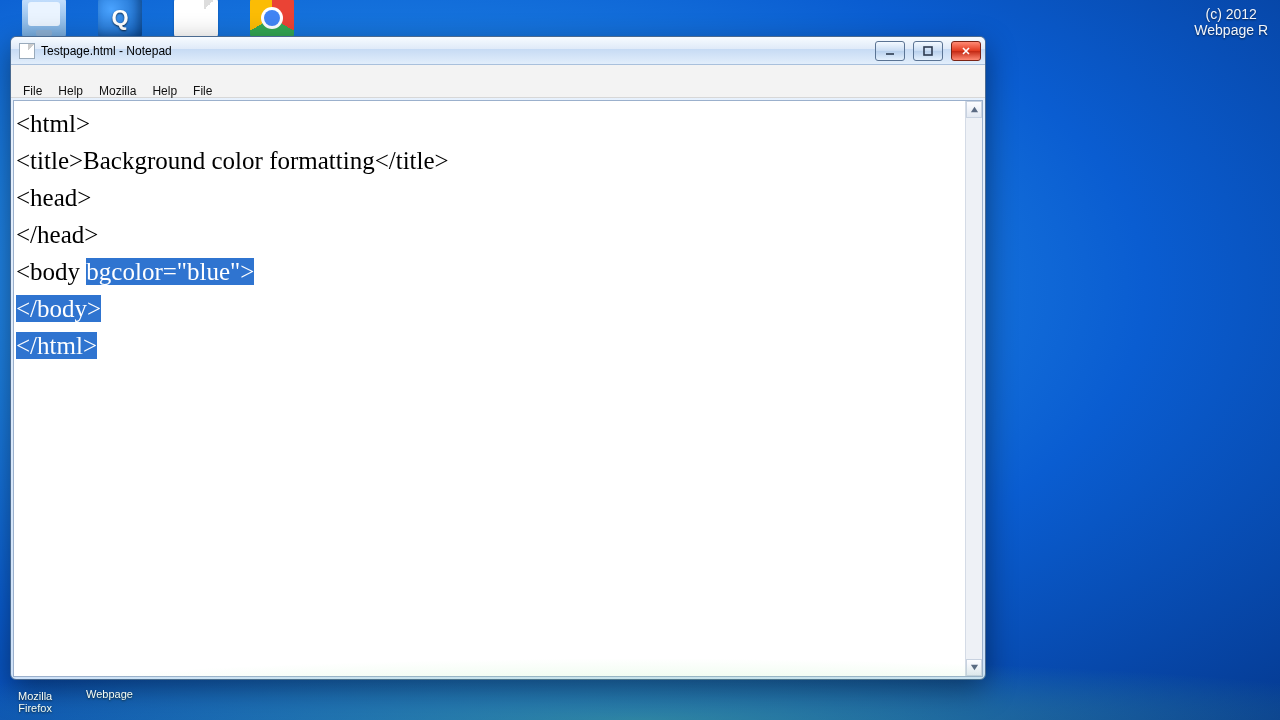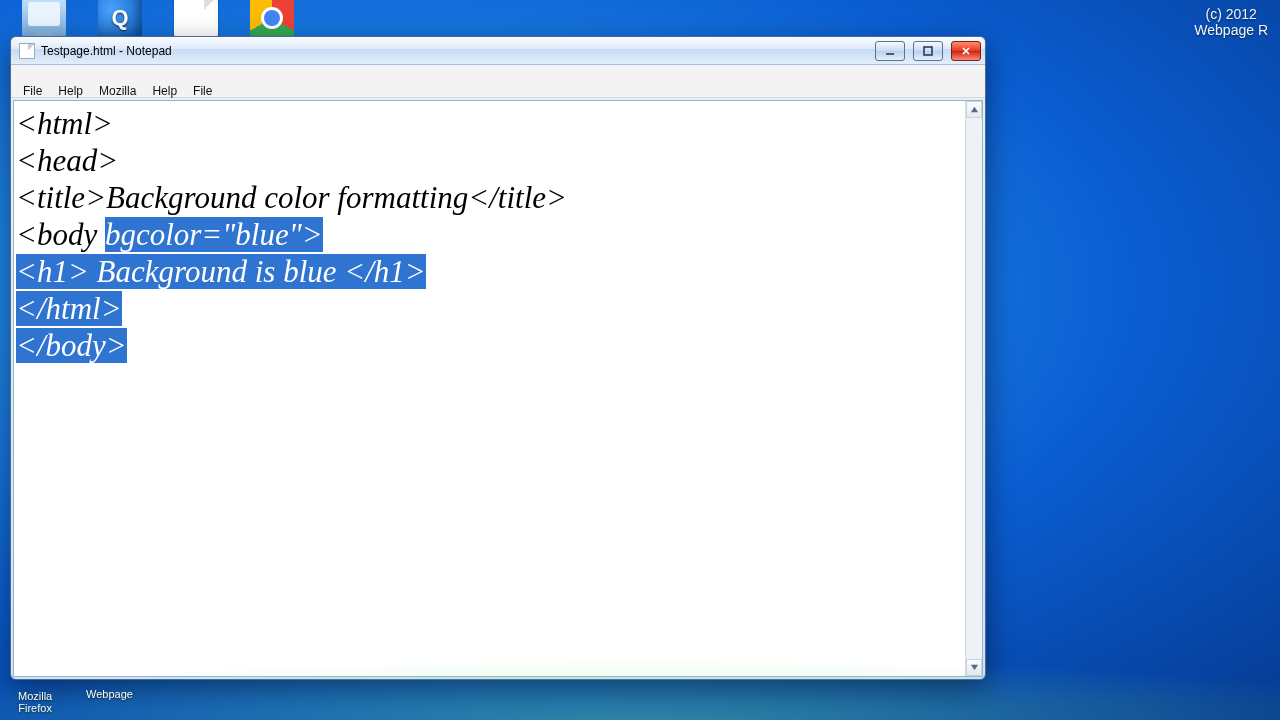--- a/index.html
+++ b/index.html
@@ -94,22 +94,21 @@
   }
   .vscroll .arrow {
     height:17px; display:flex; align-items:center; justify-content:center;
     background: linear-gradient(#fdfdff,#e3e9f2); border:1px solid #c8d2e0; margin:0;
   }
   .vscroll .arrow svg { width:9px; height:9px; }
   .vscroll .arrow path { fill:#5a6a82; }
 
   .codeline {
     font-family: "Segoe Script","Comic Sans MS",cursive;
-    font-style: italic;
-    font-size: 31px; line-height: 37px; color:#000;
+    font-size: 25px; line-height: 37px; color:#000;
     white-space: pre;
   }
   .codeline span { display:inline; }
   .sel { background:#2f74d0; color:#fff; }
 
   .taskbar-label {
     position:absolute; bottom:6px; color:#fff; font-size:11px;
     text-align:center; text-shadow:0 1px 2px rgba(0,0,0,.7);
   }
 </style>
@@ -162,26 +161,26 @@
       <div class="menu-item">File</div>
       <div class="menu-item">Help</div>
       <div class="menu-item">Mozilla</div>
       <div class="menu-item">Help</div>
       <div class="menu-item">File</div>
     </div>
 
     <div class="editor-wrap">
       <div class="editor">
         <div class="codeline"><span>&lt;html&gt;</span></div>
+        <div class="codeline"><span>&lt;title&gt;Background color formatting&lt;/title&gt;</span></div>
         <div class="codeline"><span>&lt;head&gt;</span></div>
-        <div class="codeline"><span>&lt;title&gt;Background color formatting&lt;/title&gt;</span></div>
+        <div class="codeline"><span>&lt;/head&gt;</span></div>
         <div class="codeline"><span>&lt;body </span><span class="sel">bgcolor="blue"&gt;</span></div>
-        <div class="codeline"><span class="sel">&lt;h1&gt; Background is blue &lt;/h1&gt;</span></div>
+        <div class="codeline"><span class="sel">&lt;/body&gt;</span></div>
         <div class="codeline"><span class="sel">&lt;/html&gt;</span></div>
-        <div class="codeline"><span class="sel">&lt;/body&gt;</span></div>
       </div>
       <div class="vscroll">
         <div class="arrow">
           <svg viewBox="0 0 10 10">
               <path d="M5 2 L9 8 L1 8 Z"></path>
             </svg>
         </div>
         <div class="arrow">
           <svg viewBox="0 0 10 10">
               <path d="M5 8 L9 2 L1 2 Z"></path>

